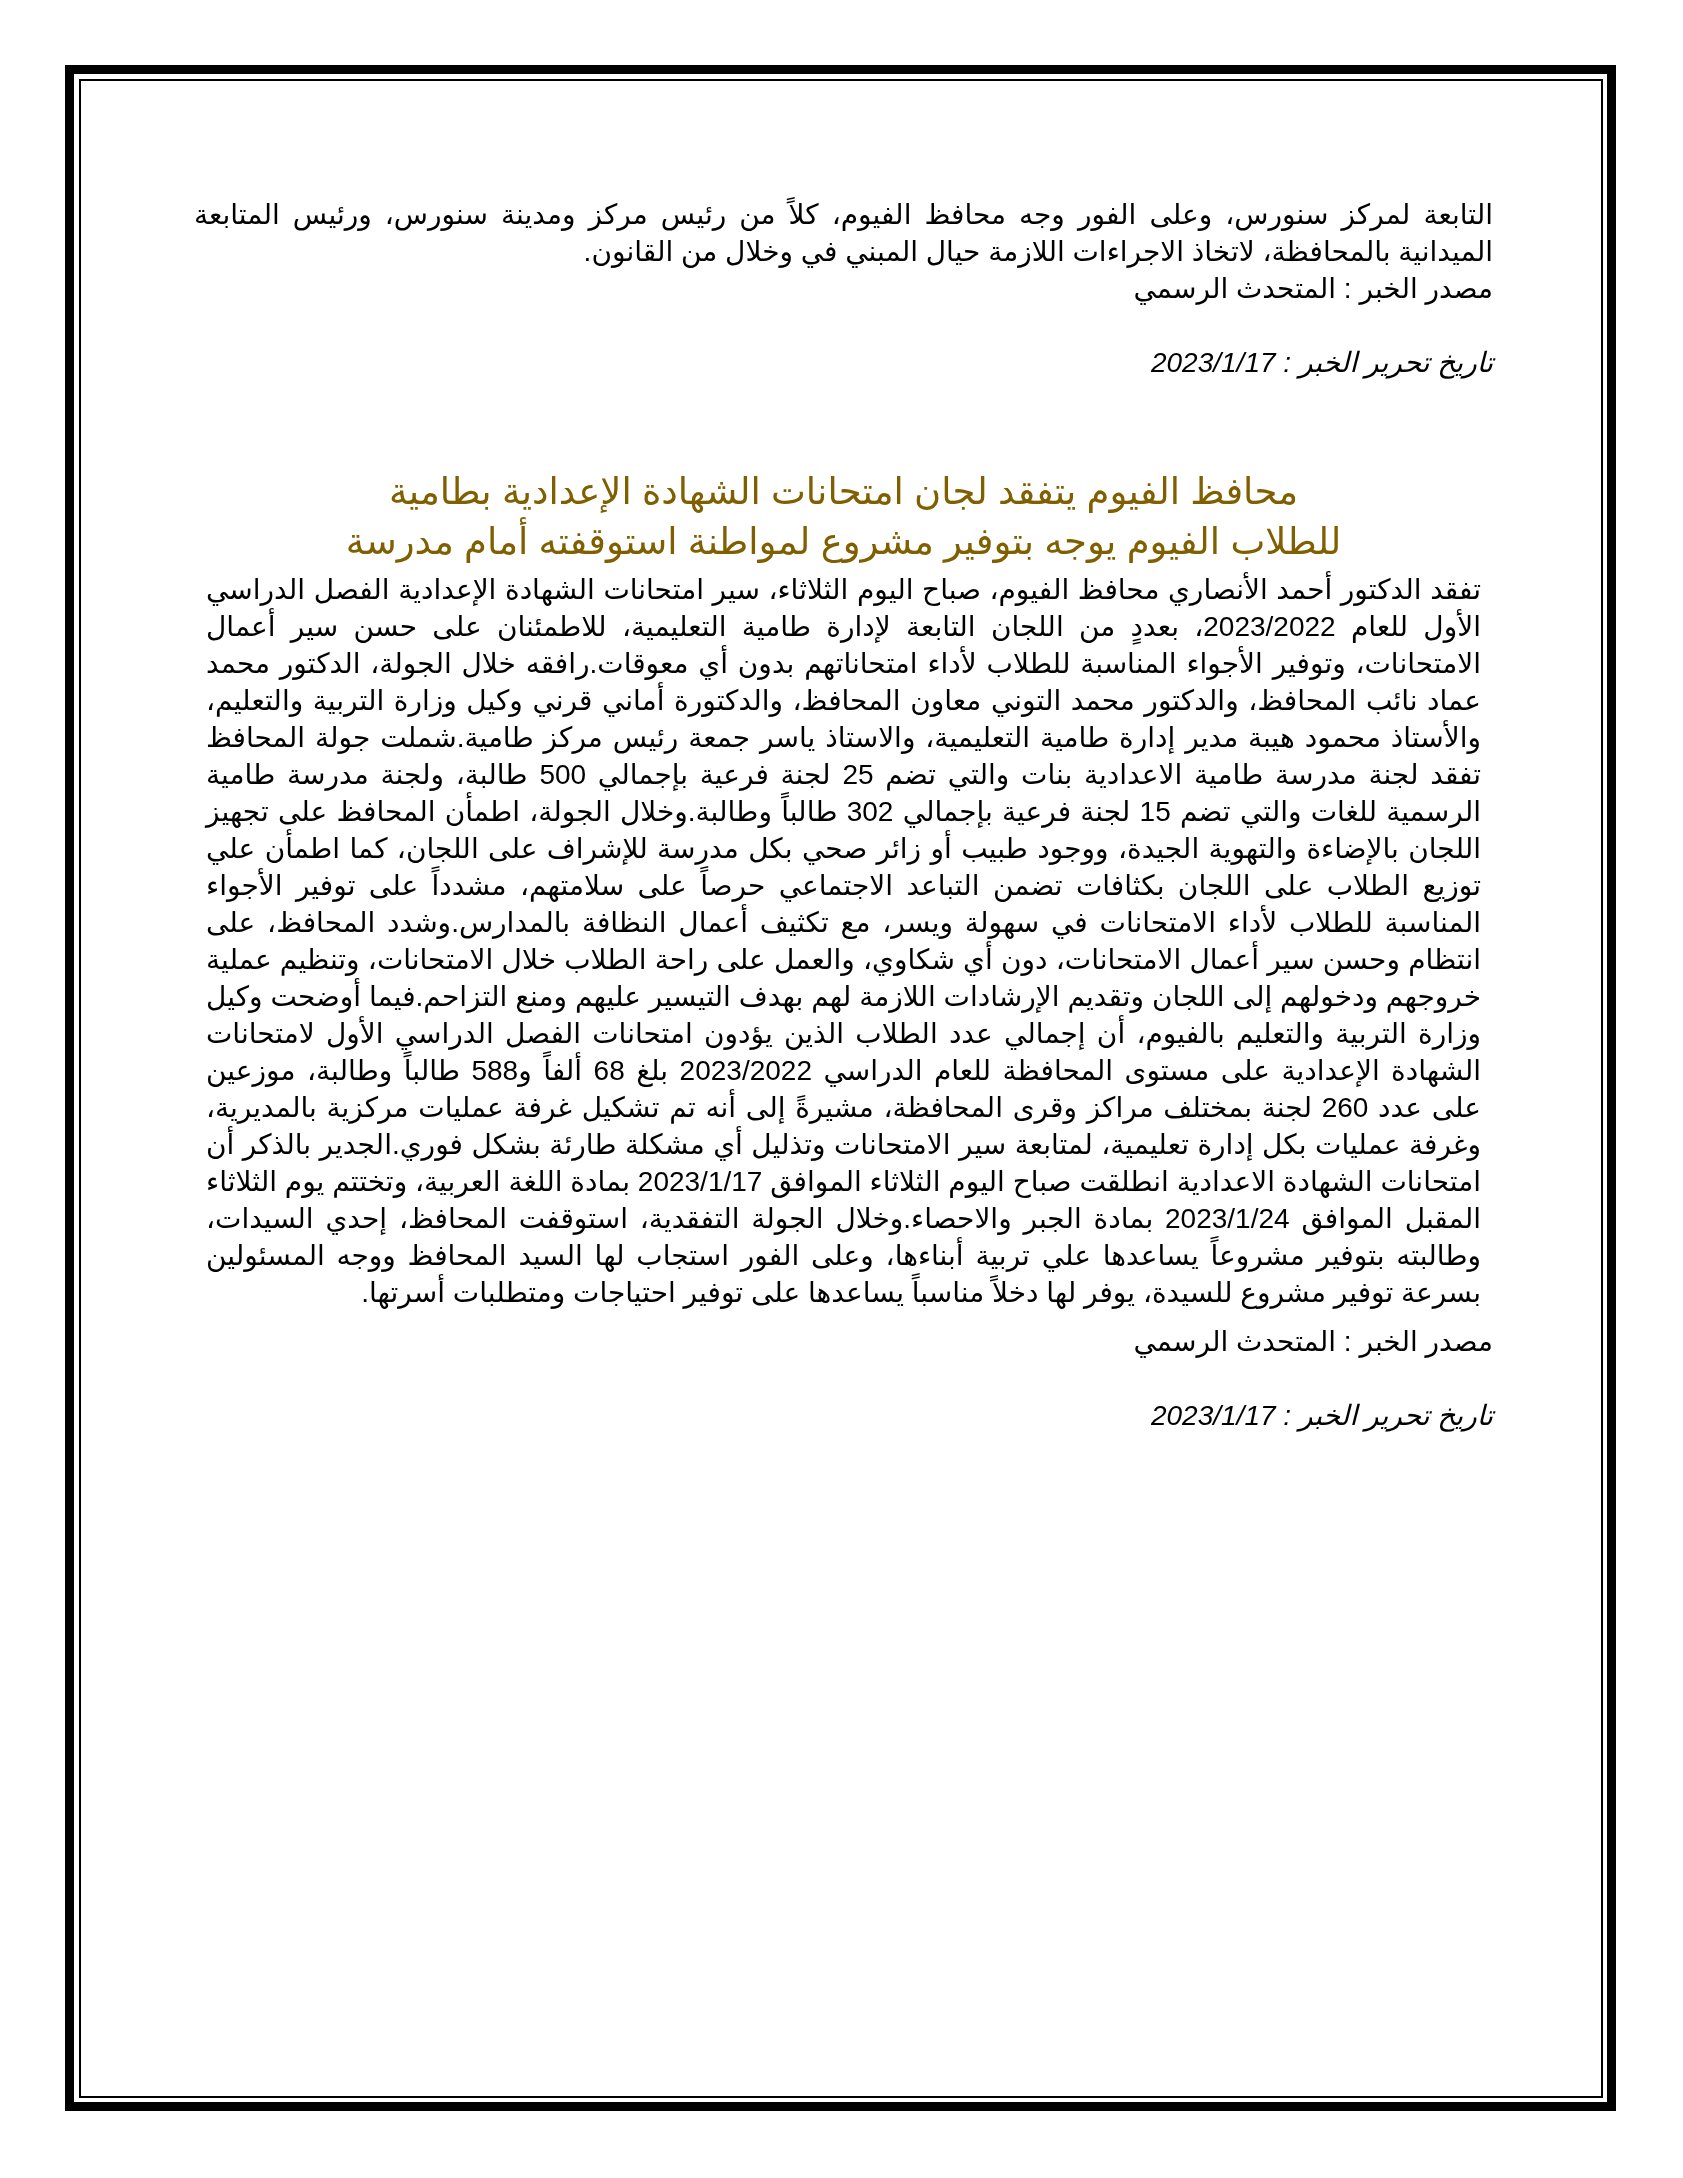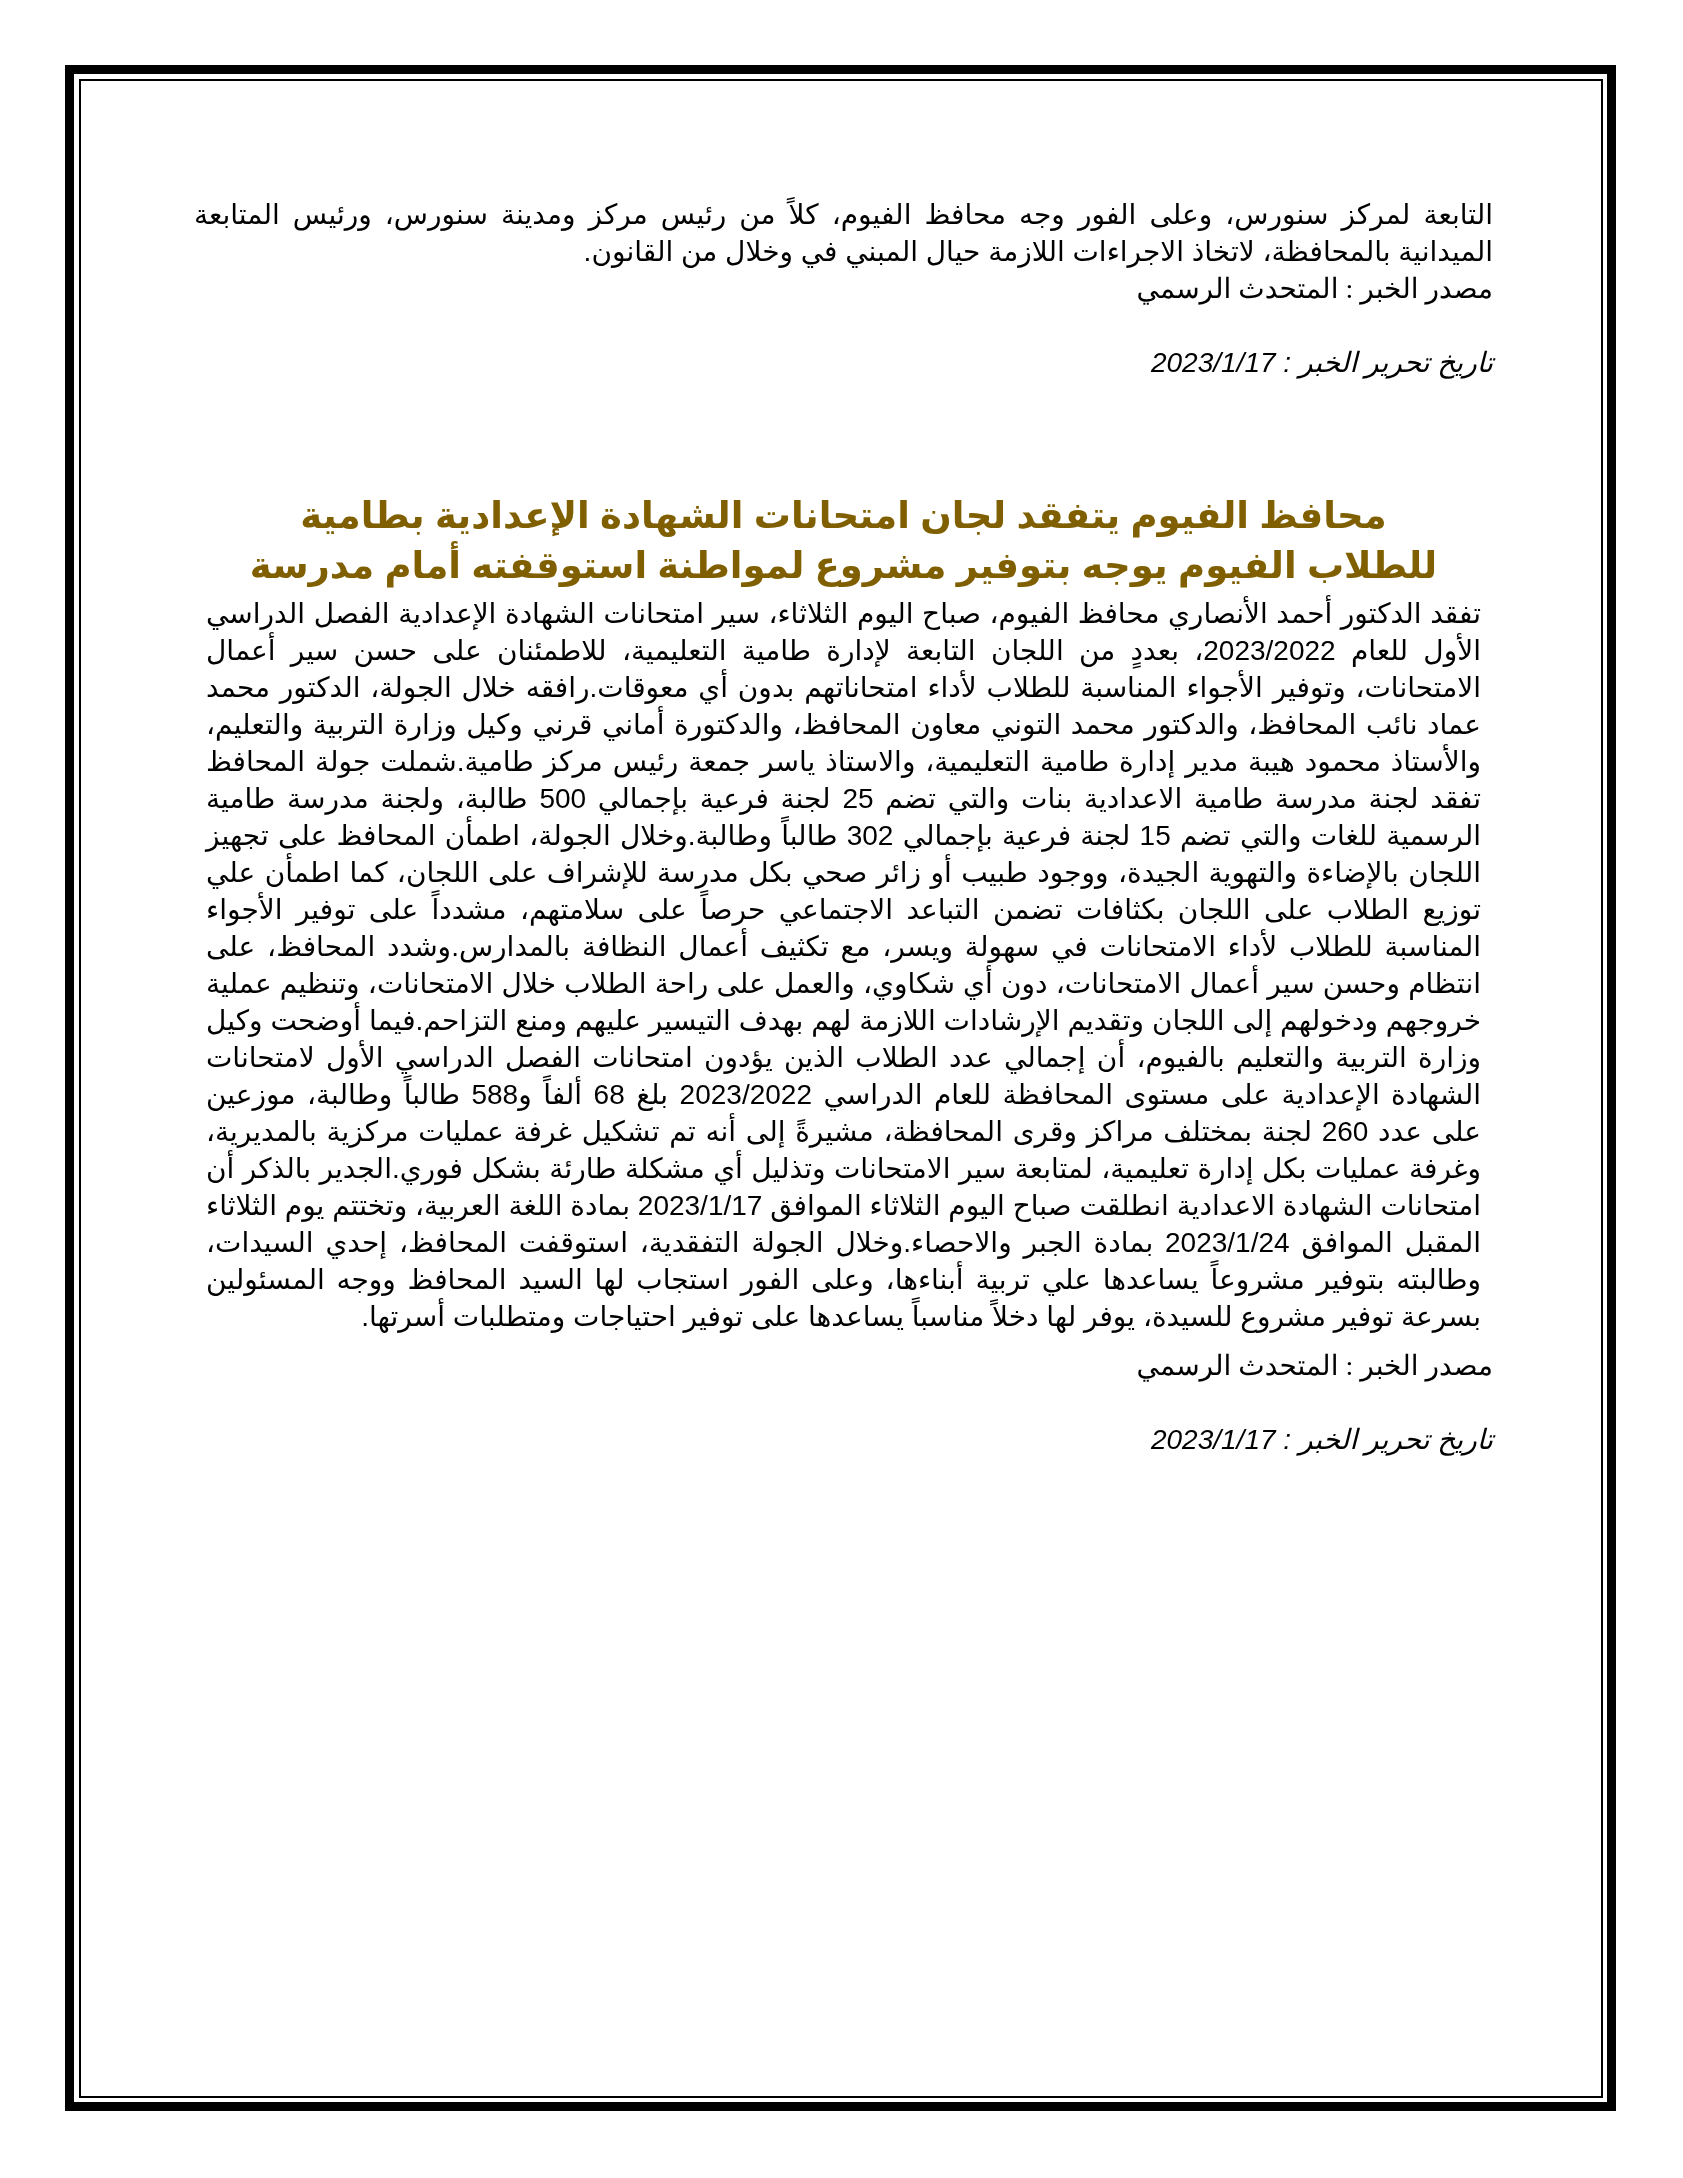--- a/index.html
+++ b/index.html
@@ -38,28 +38,28 @@
       left: 194px;
       top: 196px;
       width: 1299px;
       direction: rtl;
       text-align: justify;
       text-align-last: right;
       font-size: 28px;
       line-height: 37px;
     }
     .p { margin: 0; }
-    .source-line { margin: 0; text-align: center; font-family: Liberation Serif, serif; }
+    .source-line { margin: 0; text-align: center; }
     .date-line { margin: 0; margin-top: 37px; text-align: right; font-style: italic; }
     .date-line .date-value { unicode-bidi: isolate; direction: ltr; display: inline-block; }
     .titles {
-      margin-top: 110px;
+      margin-top: 86px;
       text-align-last: center;
       color: #7F5F00;
-      font-weight: bold;
+      font-weight: normal;
       font-size: 37px;
       line-height: 50px;
     }
     .titles .t { margin: 0; }
     .body-para { margin: 12px; margin-top: 4px; }
     .section2-source { margin-top: 0; }
   </style>
 </head>
 <body>
 

